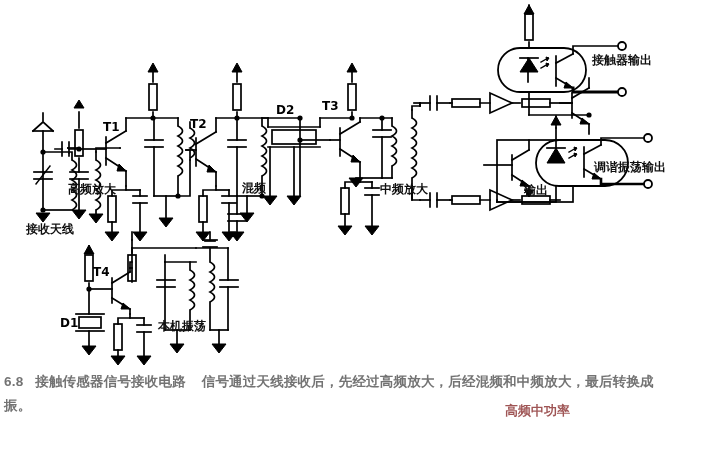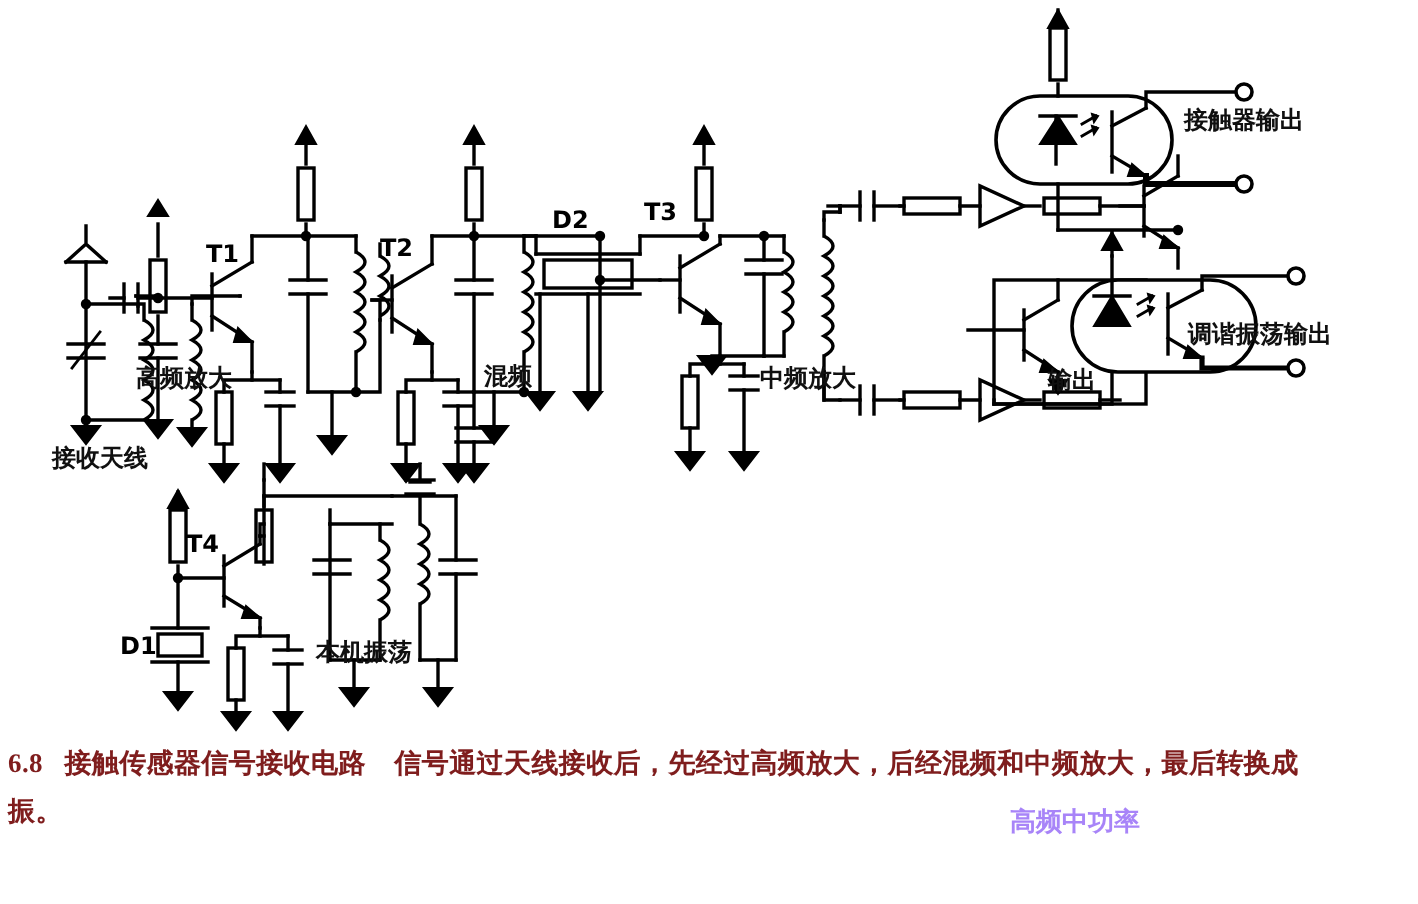--- a/index.html
+++ b/index.html
@@ -32,37 +32,37 @@
     width: 709px;
     height: 368px;
   }
   .cap-block {
     position: absolute;
     left: 4px;
     top: 370px;
     width: 702px;
   }
   .cap-line {
-    font-family: Liberation Serif, serif;
+    font-family: Liberation Sans, sans-serif;
     font-size: 13.5px;
     font-weight: bold;
-    color: #7f1d1d;
+    color: #737373;
     line-height: 24px;
     white-space: pre;
     letter-spacing: 0.2px;
   }
   .cap-line.l1 { font-size: 13.5px; }
   .watermark {
     position: absolute;
     left: 505px;
     top: 402px;
     font-family: "DejaVu Sans", "Liberation Sans", sans-serif;
     font-size: 13px;
     font-weight: bold;
-    color: #8b5cf6;
+    color: #7f1d1d;
     opacity: 0.75;
     white-space: nowrap;
     pointer-events: none;
   }
   
   .wire {
     stroke: #000000;
     stroke-width: 1.7;
     fill: none;
     stroke-linecap: square;

